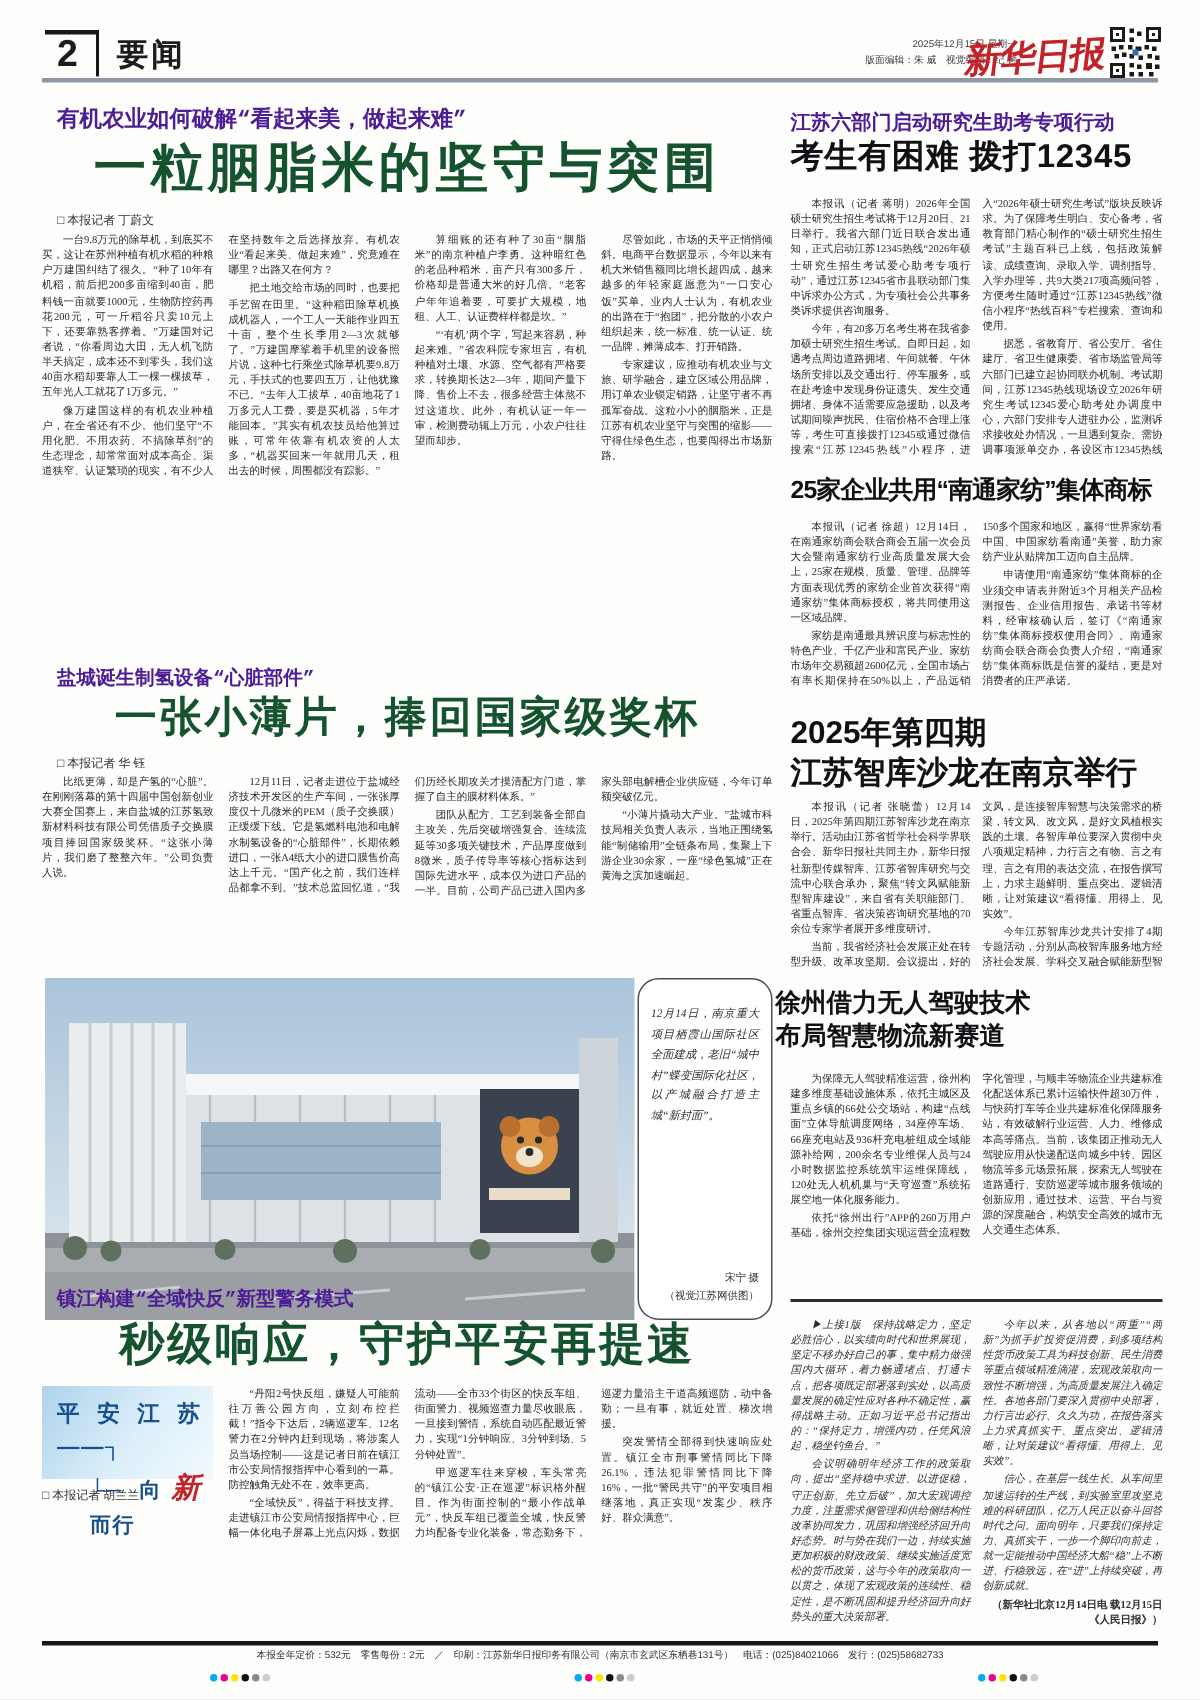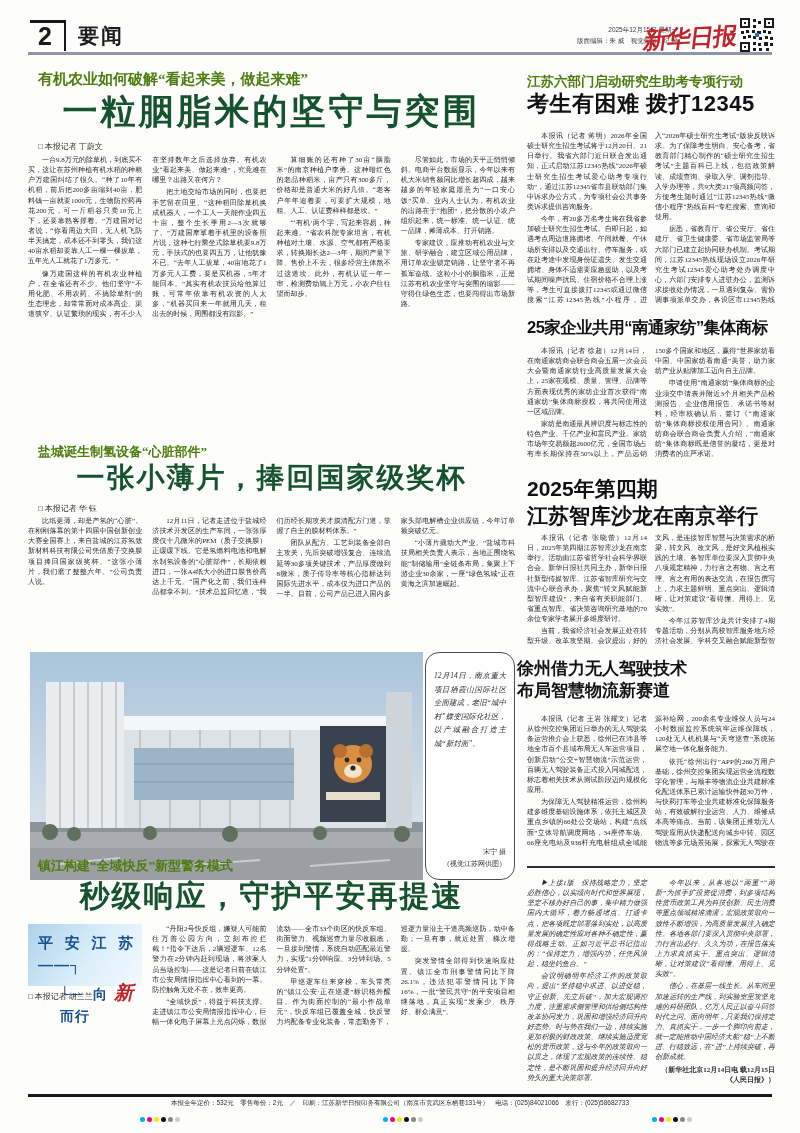--- a/index.html
+++ b/index.html
@@ -9,21 +9,21 @@
   
   .pageno-wrap{display:flex;align-items:flex-start;}
   .pageno{border-top:3px solid #15181c;border-right:2px solid #15181c;padding:1px 12px 2px 8px;
           font-family:"Liberation Sans",sans-serif;font-size:25px;font-weight:bold;line-height:1;}
   .section-name{font-family:"Liberation Sans",sans-serif;font-weight:900;font-size:21px;margin-left:12px;margin-top:2px;letter-spacing:2px;}
   .header-rule{background:#8d98a4;height:3px;}
   .header-meta{font-family:"Liberation Sans",sans-serif;font-size:6.5px;line-height:1.7;color:#3a3f46;text-align:right;}
   .masthead{color:#c2232a;font-weight:bold;font-size:24px;letter-spacing:-1px;
             transform:skewX(-10deg) rotate(-3deg);font-family:"Liberation Serif",serif;white-space:nowrap;}
   
-  .kicker{font-family:Liberation Serif, serif;font-weight:bold;color:#4d7c0f;}
+  .kicker{font-family:Liberation Mono, monospace;font-weight:bold;color:#4c1d95;}
   .headline{font-family:"Liberation Sans",sans-serif;font-weight:900;color:#14532d;text-align:center;white-space:nowrap;}
   .r-head{font-family:"Liberation Sans",sans-serif;font-weight:900;color:#0f1114;line-height:1.28;}
   .byline{font-size:8px;color:#333;}
   
   .cols{column-gap:10px;font-size:7px;line-height:1.45;text-align:justify;color:#26292e;overflow:hidden;}
   .cols p{margin:0 0 2px 0;text-indent:2em;}
   .c4{column-count:4;}
   .c2{column-count:2;column-gap:8px;}
   .kai{font-style:italic;color:#2c2f34;}
   .continuation p:last-child{text-align:right;font-style:normal;font-weight:bold;text-indent:0;}
@@ -239,21 +239,20 @@
       <p>本报讯（记者 张晓蕾）12月14日，2025年第四期江苏智库沙龙在南京举行。活动由江苏省哲学社会科学界联合会、新华日报社共同主办，新华日报社新型传媒智库、江苏省智库研究与交流中心联合承办，聚焦“转文风赋能新型智库建设”，来自省有关职能部门、省重点智库、省决策咨询研究基地的70余位专家学者展开多维度研讨。</p>
       <p>当前，我省经济社会发展正处在转型升级、改革攻坚期。会议提出，好的文风，是连接智库智慧与决策需求的桥梁，转文风、改文风，是好文风植根实践的土壤。各智库单位要深入贯彻中央八项规定精神，力行言之有物、言之有理、言之有用的表达交流，在报告撰写上，力求主题鲜明、重点突出、逻辑清晰，让对策建议“看得懂、用得上、见实效”。</p>
       <p>今年江苏智库沙龙共计安排了4期专题活动，分别从高校智库服务地方经济社会发展、学科交叉融合赋能新型智库建设、人工智能与大数据赋能新型智库建设和转文风赋能新型智库建设四个角度，为推动全省新型智库高质量发展凝聚广泛、汇聚合力。</p>
     </div>
 
   <div class="abs r-head" style="left:517px;top:658px;font-size:17px;">
     <div>徐州借力无人驾驶技术</div>
     <div>布局智慧物流新赛道</div>
   </div>
   <div class="abs cols c2" style="left:527px;top:714px;width:248px;height:143px;">
-      <p>本报讯（记者 王岩 张耀文）记者从徐州交控集团近日举办的无人驾驶装备运营推介会上获悉，徐州已在沛县等地全市百个县域布局无人车运营项目，创新启动“公交+智慧物流”示范运营，百辆无人驾驶装备正式投入同城配送，标志着相关技术从测试阶段迈向规模化应用。</p>
       <p>为保障无人驾驶精准运营，徐州构建多维度基础设施体系，依托主城区及重点乡镇的66处公交场站，构建“点线面”立体导航调度网络，34座停车场、66座充电站及936杆充电桩组成全域能源补给网，200余名专业维保人员与24小时数据监控系统筑牢运维保障线，120处无人机机巢与“天穹巡查”系统拓展空地一体化服务能力。</p>
       <p>依托“徐州出行”APP的260万用户基础，徐州交控集团实现运营全流程数字化管理，与顺丰等物流企业共建标准化配送体系已累计运输快件超30万件，与快药打车等企业共建标准化保障服务站，有效破解行业运营、人力、维修成本高等痛点。当前，该集团正推动无人驾驶应用从快递配送向城乡中转、园区物流等多元场景拓展，探索无人驾驶在道路通行、安防巡逻等城市服务领域的创新应用，通过技术、运营、平台与资源的深度融合，构筑安全高效的城市无人交通生态体系。</p>
     </div>
 
   <div class="abs rule" style="left:527px;top:866px;width:248px;height:2px;"></div>
 
   <div class="abs cols c2 kai continuation" style="left:527px;top:878px;width:248px;height:212px;">
       <p>▶上接1版　保持战略定力，坚定必胜信心，以实绩向时代和世界展现，坚定不移办好自己的事，集中精力做强国内大循环，着力畅通堵点、打通卡点，把各项既定部署落到实处，以高质量发展的确定性应对各种不确定性，赢得战略主动。正如习近平总书记指出的：“保持定力，增强内功，任凭风浪起，稳坐钓鱼台。”</p>
       <p>会议明确明年经济工作的政策取向，提出“坚持稳中求进、以进促稳，守正创新、先立后破”，加大宏观调控力度，注重需求侧管理和供给侧结构性改革协同发力，巩固和增强经济回升向好态势。时与势在我们一边，持续实施更加积极的财政政策、继续实施适度宽松的货币政策，这与今年的政策取向一以贯之，体现了宏观政策的连续性、稳定性，是不断巩固和提升经济回升向好势头的重大决策部署。</p>
       <p>今年以来，从各地以“两重”“两新”为抓手扩投资促消费，到多项结构性货币政策工具为科技创新、民生消费等重点领域精准滴灌，宏观政策取向一致性不断增强，为高质量发展注入确定性。各地各部门要深入贯彻中央部署，力行言出必行、久久为功，在报告落实上力求真抓实干、重点突出、逻辑清晰，让对策建议“看得懂、用得上、见实效”。</p>

